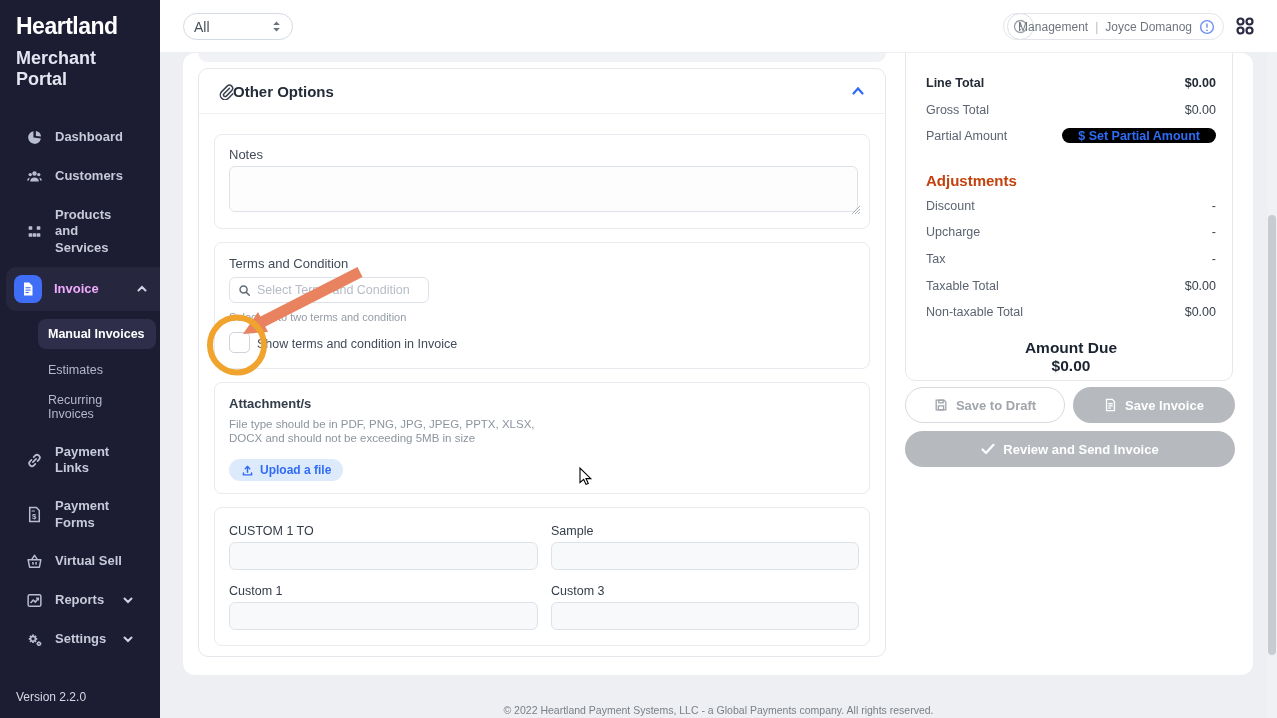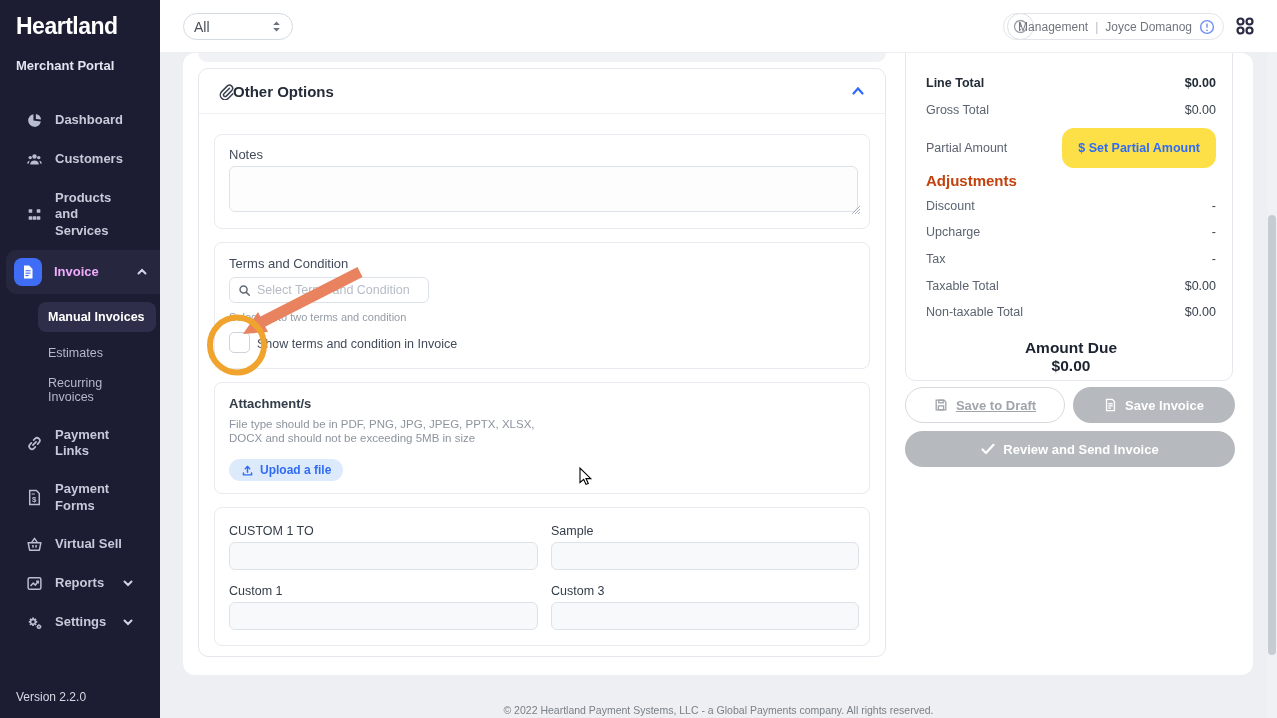--- a/index.html
+++ b/index.html
@@ -8,21 +8,21 @@
     position:relative; overflow:hidden;
     font-family:"Liberation Sans", sans-serif;
     background:#edeff2; color:#333;
   }
   svg { display:block; }
 
   
   .sidebar { position:absolute; left:0; top:0; width:160px; height:718px; background:#1c1c33; color:#c7cad9; z-index:5; }
   .logo { padding:13px 16px 0; }
   .logo-name { font-size:23px; font-weight:700; color:#ffffff; letter-spacing:-0.5px; }
-  .logo-sub { font-size:13px; font-weight:700; color:#e3e5f0; margin-top:18px; }
+  .logo-sub { font-size:18px; font-weight:700; color:#e3e5f0; margin-top:8px; }
   .nav { margin-top:28px; }
   .nav-item { display:flex; align-items:center; gap:12px; padding:11px 26px; font-size:13px; font-weight:700; color:#c7cad9; cursor:pointer; }
   .nav-item .nicon { width:17px; height:17px; flex:0 0 17px; color:#b9bdd0; }
   .nav-label { line-height:1.25; }
   .nav-item.wrap2 { align-items:center; }
   .nav-item.wrap2 .nav-label { width:92px; }
   .nav-item.active-parent { background:#26263f; margin-left:6px; border-radius:10px 0 0 10px; padding:8px 12px 8px 8px; color:#f0abfc; }
   .icon-box { width:28px; height:28px; background:#3f6df6; border-radius:8px; display:flex; align-items:center; justify-content:center; flex:0 0 28px; }
   .chev { margin-left:auto; color:#cfd3e2; }
   .subnav { padding:6px 0 4px; }
@@ -76,25 +76,25 @@
   .cf-c1 { left:14px; width:309px; }
   .cf-c2 { left:336px; width:308px; }
 
   
   .summary-card { position:absolute; left:722px; top:-12px; width:328px; height:340px; border:1px solid #e4e7ec; border-radius:10px; background:#fff; }
   .srow { position:absolute; left:20px; width:290px; display:flex; justify-content:space-between; align-items:center; font-size:12.5px; color:#5b6470; }
   .srow .val { color:#3a424d; }
   .srow.bold, .srow.bold .val { font-weight:700; color:#222b36; }
   .srow.due { font-size:15.5px; font-weight:700; color:#1b2430;flex-direction:column; }
   .srow.due .val { font-weight:700; color:#1b2430; }
-  .set-partial-btn { background:#fde047; color:#2f6cf6; border:none; border-radius:12px; height:40px; padding:0 16px; font-size:12.5px; font-weight:700; font-family:"Liberation Sans", sans-serif; cursor:pointer; }
+  .set-partial-btn { background:#000000; color:#2f6cf6; border:none; border-radius:12px; height:15px; padding:0 16px; font-size:12.5px; font-weight:700; font-family:"Liberation Sans", sans-serif; cursor:pointer; }
   .sheader { position:absolute; left:20px; font-size:15px; font-weight:700; color:#c2410c; }
 
   .btn { position:absolute; height:36px; border-radius:18px; display:flex; align-items:center; justify-content:center; gap:8px; font-size:13px; font-weight:700; font-family:"Liberation Sans", sans-serif; cursor:pointer; border:none; }
-  .btn-draft { left:722px; top:334px; width:160px; background:#fff; border:1px solid #d6d9dd; color:#a0a5ab;text-decoration:underline; }
+  .btn-draft { left:722px; top:334px; width:160px; background:#fff; border:1px solid #d6d9dd; color:#a0a5ab; }
   .btn-save { left:890px; top:334px; width:162px; background:#b6b9bd; color:#fff; }
   .btn-review { left:722px; top:378px; width:330px; background:#b6b9bd; color:#fff; }
 
   
   .page-footer { position:absolute; left:160px; top:704px; width:1117px; text-align:center; font-size:10.5px; color:#7a8088; z-index:2; }
   .scroll-track { position:absolute; right:0; top:52px; width:10px; height:666px; background:#f0f1f4; z-index:6; }
   .scroll-thumb { position:absolute; right:1px; top:163px; width:8px; height:440px; border-radius:4px; background:#c7ccd2; cursor:pointer; }
   .overlay { position:absolute; left:0; top:0; width:1277px; height:718px; pointer-events:none; z-index:9; }
 </style>
 </head>

